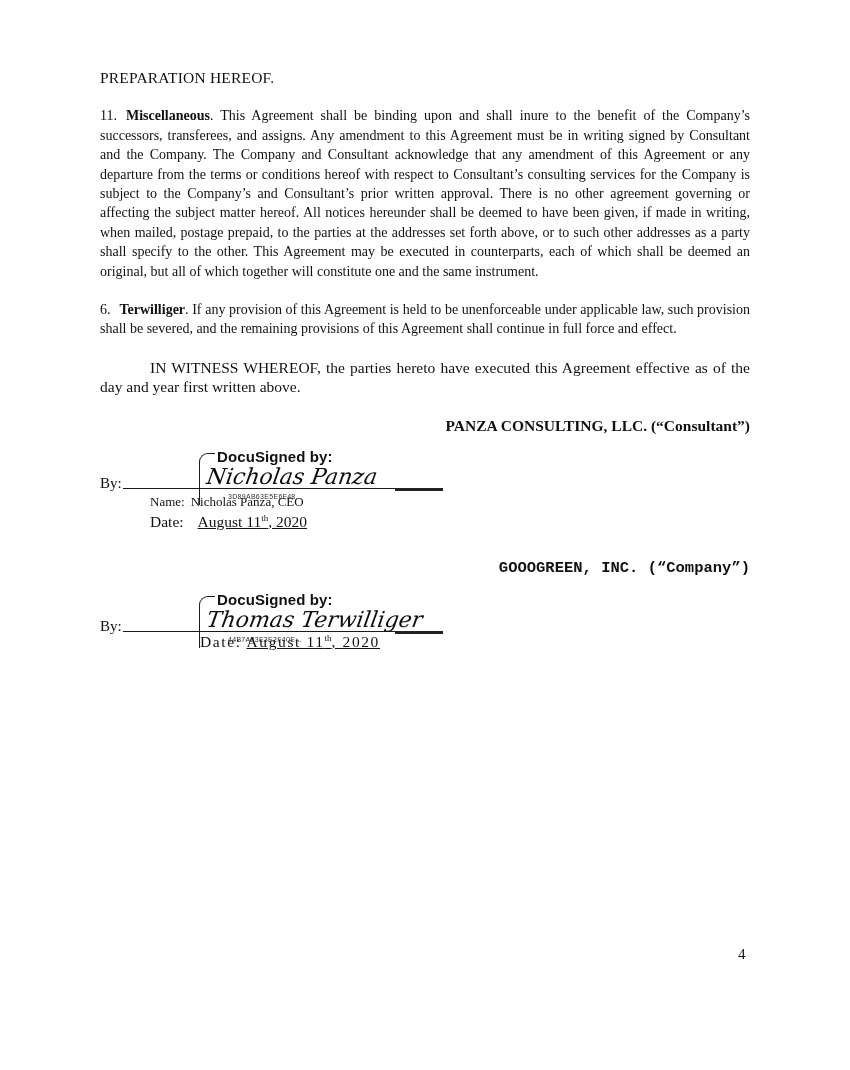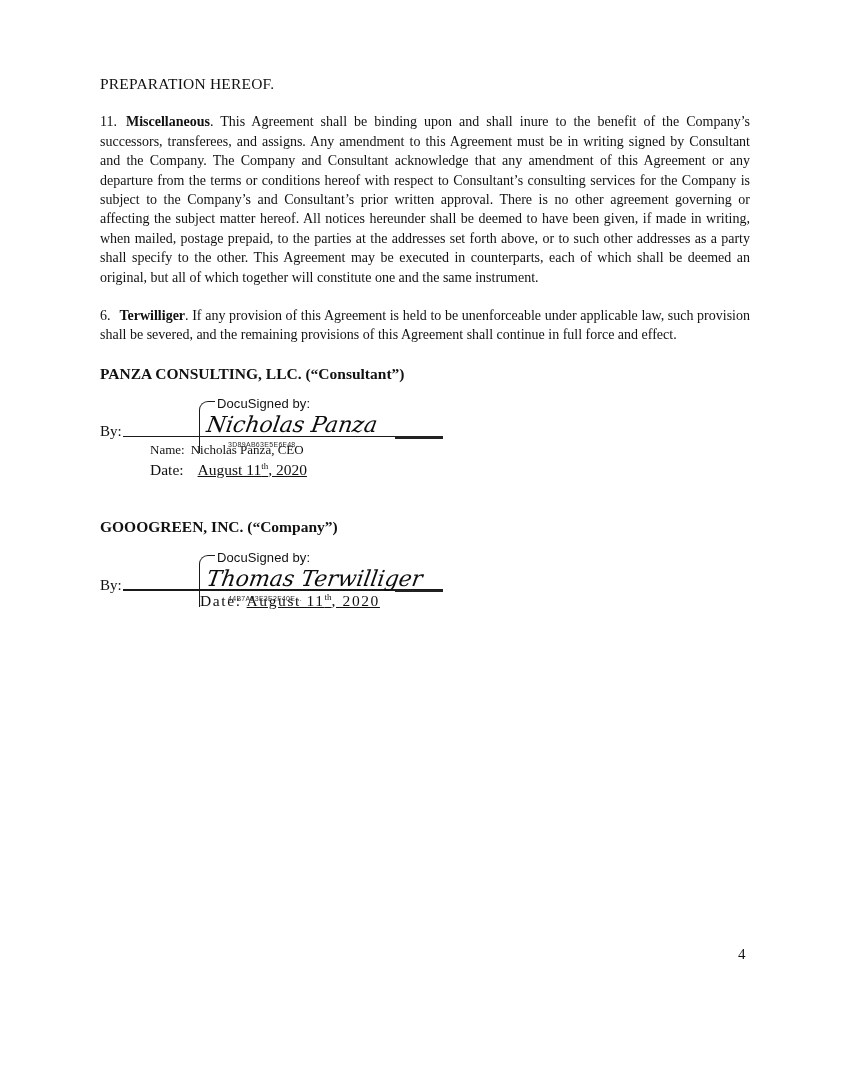--- a/index.html
+++ b/index.html
@@ -6,21 +6,21 @@
   html, body { background: #ffffff; }
   body {
     width: 850px; height: 1070px;
     position: relative;
     font-family: "Liberation Serif", serif;
     color: #111111;
     overflow: hidden;
   }
   .page-content {
     position: absolute;
-    top: 74px; left: 100px;
+    top: 68px; left: 100px;
     width: 650px;
   }
   .top-heading {
     font-size: 15.5px;
     line-height: 19.4px;
     letter-spacing: 0.2px;
   }
   .para {
     margin-top: 19px;
     font-size: 14px;
@@ -34,22 +34,23 @@
     font-size: 15.5px;
     line-height: 19.4px;
     text-align: justify;
     text-indent: 50px;
   }
   .party-heading {
     margin-top: 19px;
     font-size: 15.5px;
     font-weight: bold;
     line-height: 19.4px;
+    text-align: right;
   }
-  .party-heading.second { margin-top: 38px; }
+  .party-heading.second { margin-top: 28px; font-family: Liberation Mono, monospace; }
   
   .sig-row {
     position: relative;
     margin-top: 14px;
     height: 40px;
   }
   .by-label {
     position: absolute;
     left: 0; bottom: -3px;
     font-size: 15px;
@@ -71,22 +72,22 @@
     left: 99px; top: 4px;
     width: 16px; height: 52px;
     border-left: 1.6px solid #1a1a1a;
     border-top: 1.6px solid #1a1a1a;
     border-top-left-radius: 9px;
   }
   .ds-label {
     position: absolute;
     left: 117px; top: -1px;
     font-family: "Liberation Sans", sans-serif;
-    font-size: 13px;
-    font-weight: normal;
+    font-size: 15px;
+    font-weight: bold;
     color: #111111;
     letter-spacing: 0.1px;
   }
   .sig-script {
     position: absolute;
     left: 107px; bottom: 0px;
     font-family: "DejaVu Serif", serif;
     font-style: italic;
     font-size: 22px;
     transform: skewX(-9deg);
@@ -136,20 +137,21 @@
 <body>
 
 <div class="page-content">
 
   <div class="top-heading">PREPARATION HEREOF.</div>
 
   <p class="para"><span class="sec-num">11.</span><span class="sec-title">Miscellaneous</span><span>. This Agreement shall be binding upon and shall inure to the benefit of the Company’s successors, transferees, and assigns. Any amendment to this Agreement must be in writing signed by Consultant and the Company. The Company and Consultant acknowledge that any amendment of this Agreement or any departure from the terms or conditions hereof with respect to Consultant’s consulting services for the Company is subject to the Company’s and Consultant’s prior written approval. There is no other agreement governing or affecting the subject matter hereof. All notices hereunder shall be deemed to have been given, if made in writing, when mailed, postage prepaid, to the parties at the addresses set forth above, or to such other addresses as a party shall specify to the other. This Agreement may be executed in counterparts, each of which shall be deemed an original, but all of which together will constitute one and the same instrument.</span></p>
 
   <p class="para"><span class="sec-num">6.</span><span class="sec-title">Terwilliger</span><span>. If any provision of this Agreement is held to be unenforceable under applicable law, such provision shall be severed, and the remaining provisions of this Agreement shall continue in full force and effect.</span></p>
 
+  <p class="witness">IN WITNESS WHEREOF, the parties hereto have executed this Agreement effective as of the day and year first written above.</p>
 
   <div class="party-heading">PANZA CONSULTING, LLC. (“Consultant”)</div>
 
   <div class="sig-row">
     <span class="by-label">By:</span>
     <span class="sig-underline"></span>
     <span class="sig-underline-end"></span>
     <span class="ds-bracket"></span>
     <span class="ds-label">DocuSigned by:</span>
     <span class="sig-script">Nicholas Panza</span>

